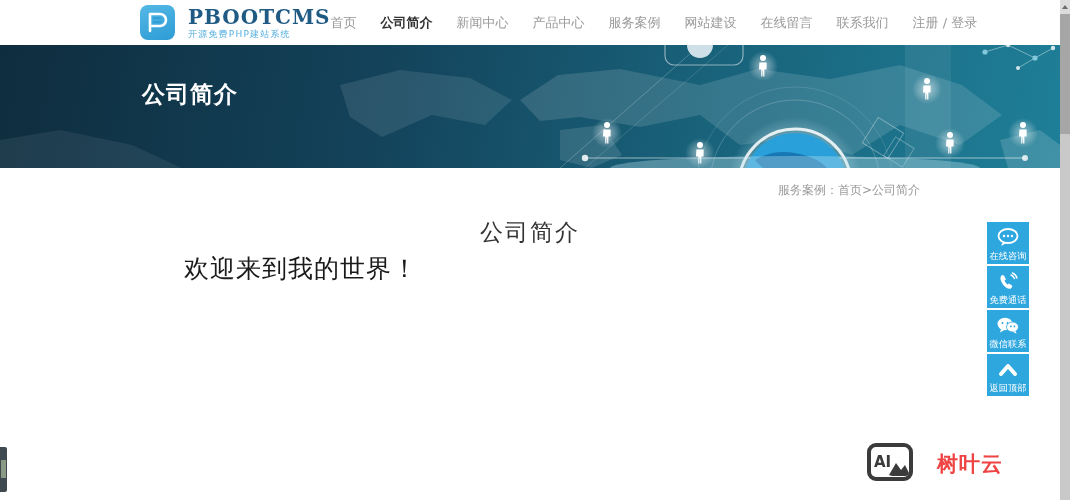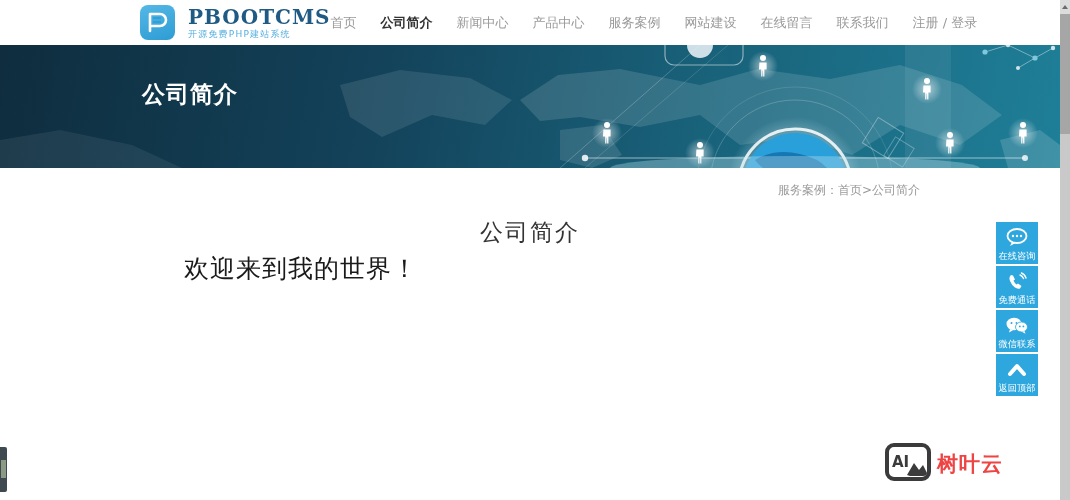--- a/index.html
+++ b/index.html
@@ -32,27 +32,27 @@
   .breadcrumb-row { width:780px; margin:0 auto; padding-top:14px; text-align:right; font-size:12px; color:#999; }
   .breadcrumb-row span { color:#999; }
   .crumb-link { cursor:pointer; }
 
   
   .main-heading { text-align:center; font-size:23px; color:#333; margin-top:18px; letter-spacing:2px; }
   .main-content { width:780px; margin:0 auto; }
   .welcome-text { font-family:"DejaVu Serif","Liberation Serif",serif; font-size:25px; color:#1a1a1a; margin-top:4px; padding-left:44px; letter-spacing:1px; }
 
   
-  .float-toolbar { position:absolute; right:10px; top:222px; width:54px; display:flex; flex-direction:column; gap:2px; }
+  .float-toolbar { position:absolute; right:19px; top:222px; width:54px; display:flex; flex-direction:column; gap:2px; }
   .float-btn { width:42px; height:42px; background:#2ea7df; color:#fff; display:flex; flex-direction:column; align-items:center; justify-content:flex-end; padding-bottom:2px; cursor:pointer; }
   .float-btn .f-icon { height:24px; display:flex; align-items:center; justify-content:center; }
   .float-btn .f-label { font-size:10px; line-height:12px; transform:scale(0.92); white-space:nowrap; }
 
   
-  .watermark { position:absolute; right:57px; bottom:15px; display:flex; align-items:center; gap:6px; }
+  .watermark { position:absolute; right:57px; bottom:15px; display:flex; align-items:center; gap:24px; }
   .watermark-label { font-size:21px; font-weight:bold; color:#ef4444; letter-spacing:1px; }
 
   
   .corner-widget { position:absolute; left:0; bottom:8px; width:7px; height:45px; background:#3f4a50; border-radius:0 2px 2px 0; cursor:pointer; }
   .corner-widget .inner { position:absolute; left:1px; top:13px; width:5px; height:18px; background:#8a9a85; }
 
   
   .scrollbar { position:absolute; right:0; top:0; width:10px; height:500px; background:#c9c9c9; }
   .scroll-up-btn { position:absolute; top:0; left:0; width:10px; height:14px; background:#dcdcdc; display:flex; align-items:center; justify-content:center; cursor:pointer; }
   .scroll-up-icon { width:0; height:0; border-left:3px solid transparent; border-right:3px solid transparent; border-bottom:4px solid #6b6b6b; }

